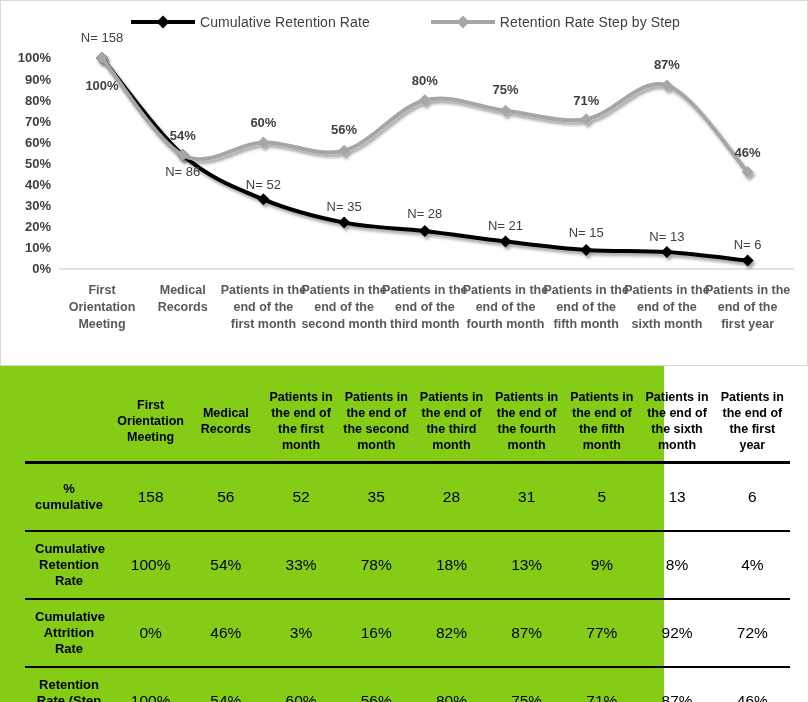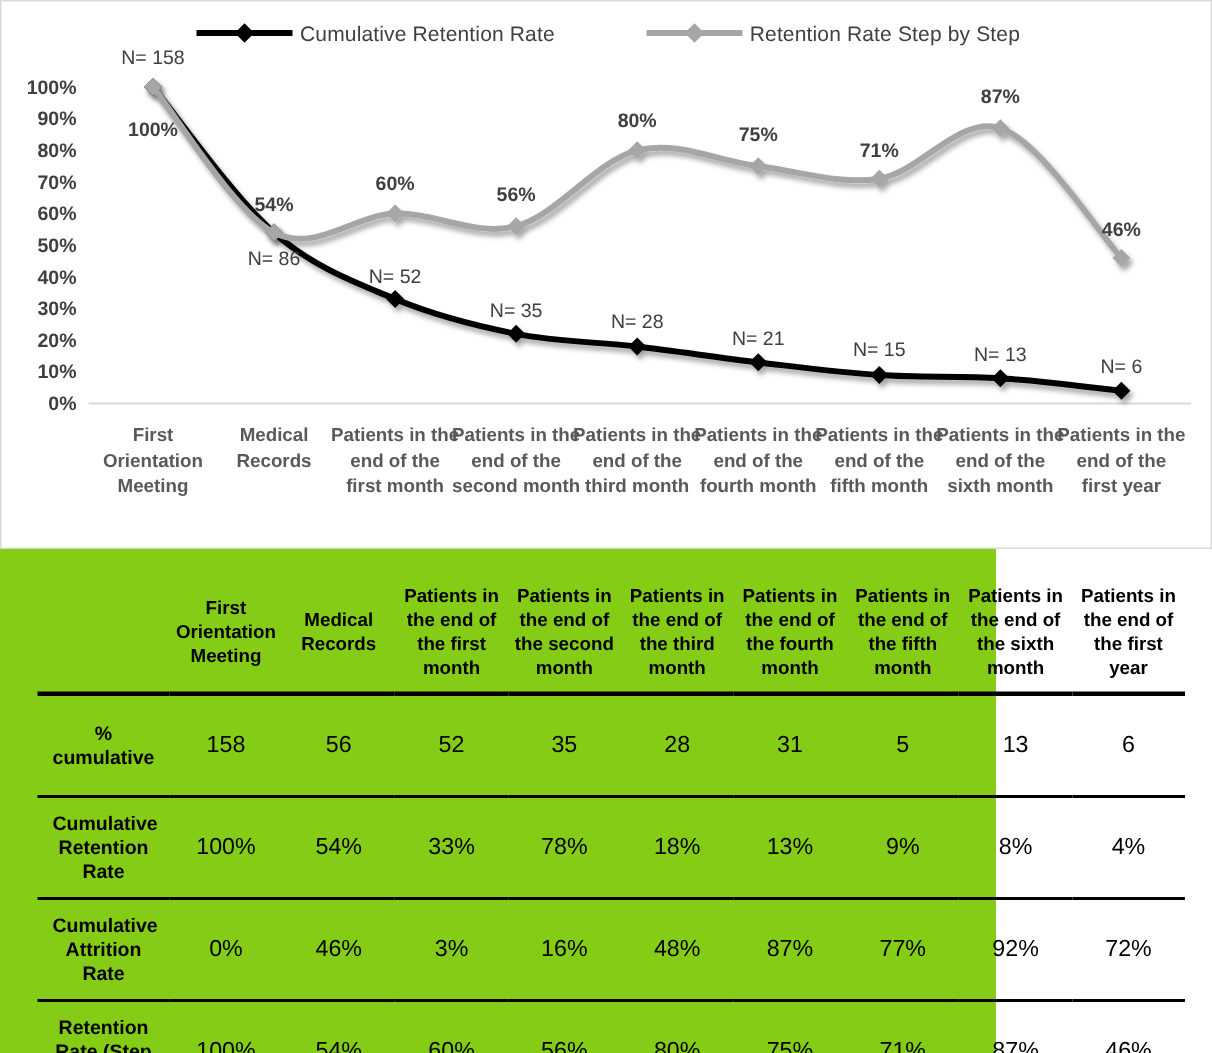--- a/index.html
+++ b/index.html
@@ -230,21 +230,21 @@
           <td>9%</td>
           <td>8%</td>
           <td>4%</td>
         </tr>
         <tr>
           <th>Cumulative Attrition Rate</th>
           <td>0%</td>
           <td>46%</td>
           <td>3%</td>
           <td>16%</td>
-          <td>48%</td>
+          <td>82%</td>
           <td>87%</td>
           <td>77%</td>
           <td>92%</td>
           <td>72%</td>
         </tr>
         <tr>
           <th>Retention Rate (Step by Step)</th>
           <td>100%</td>
           <td>54%</td>
           <td>60%</td>

